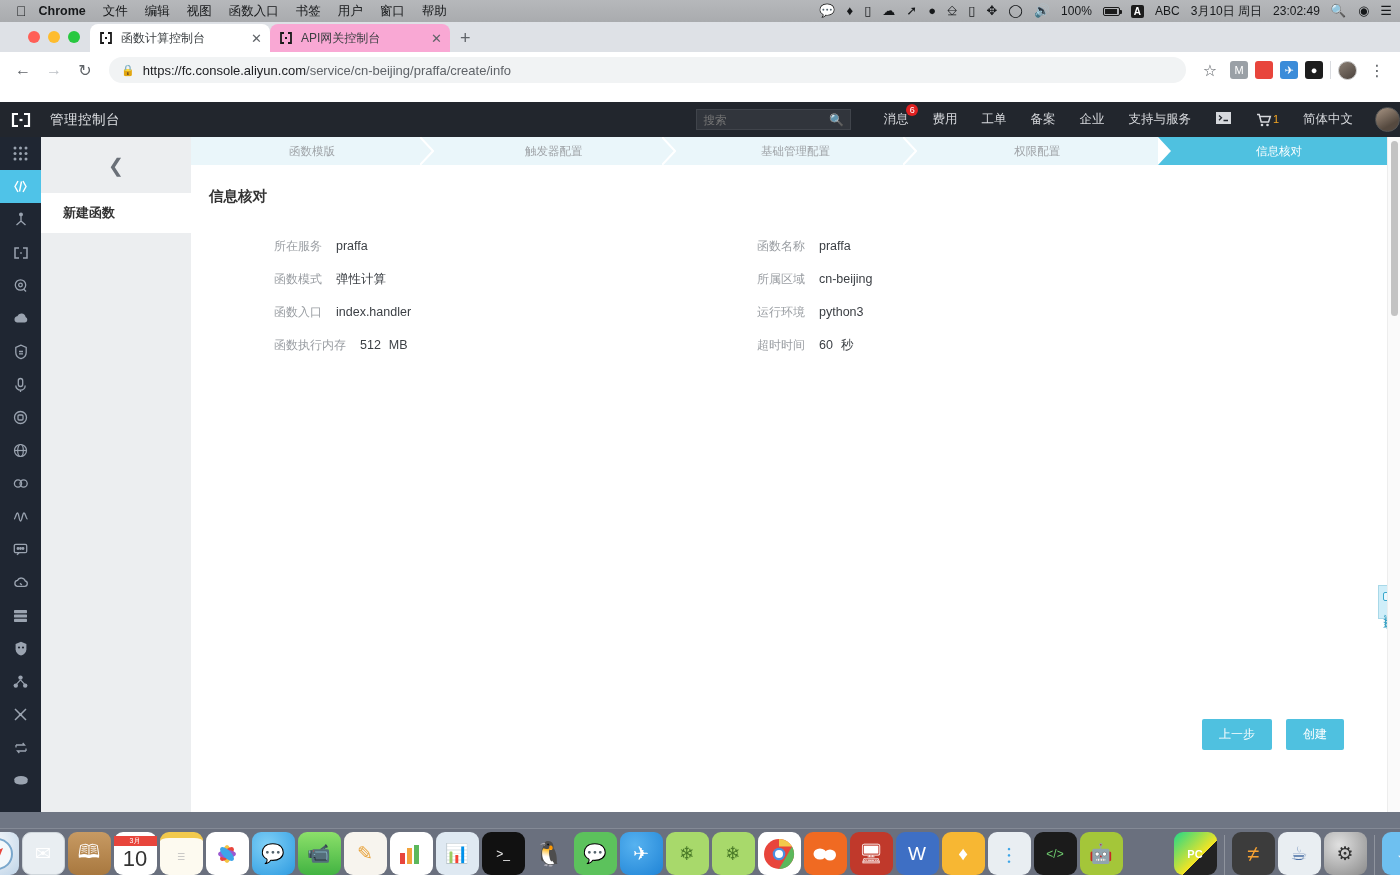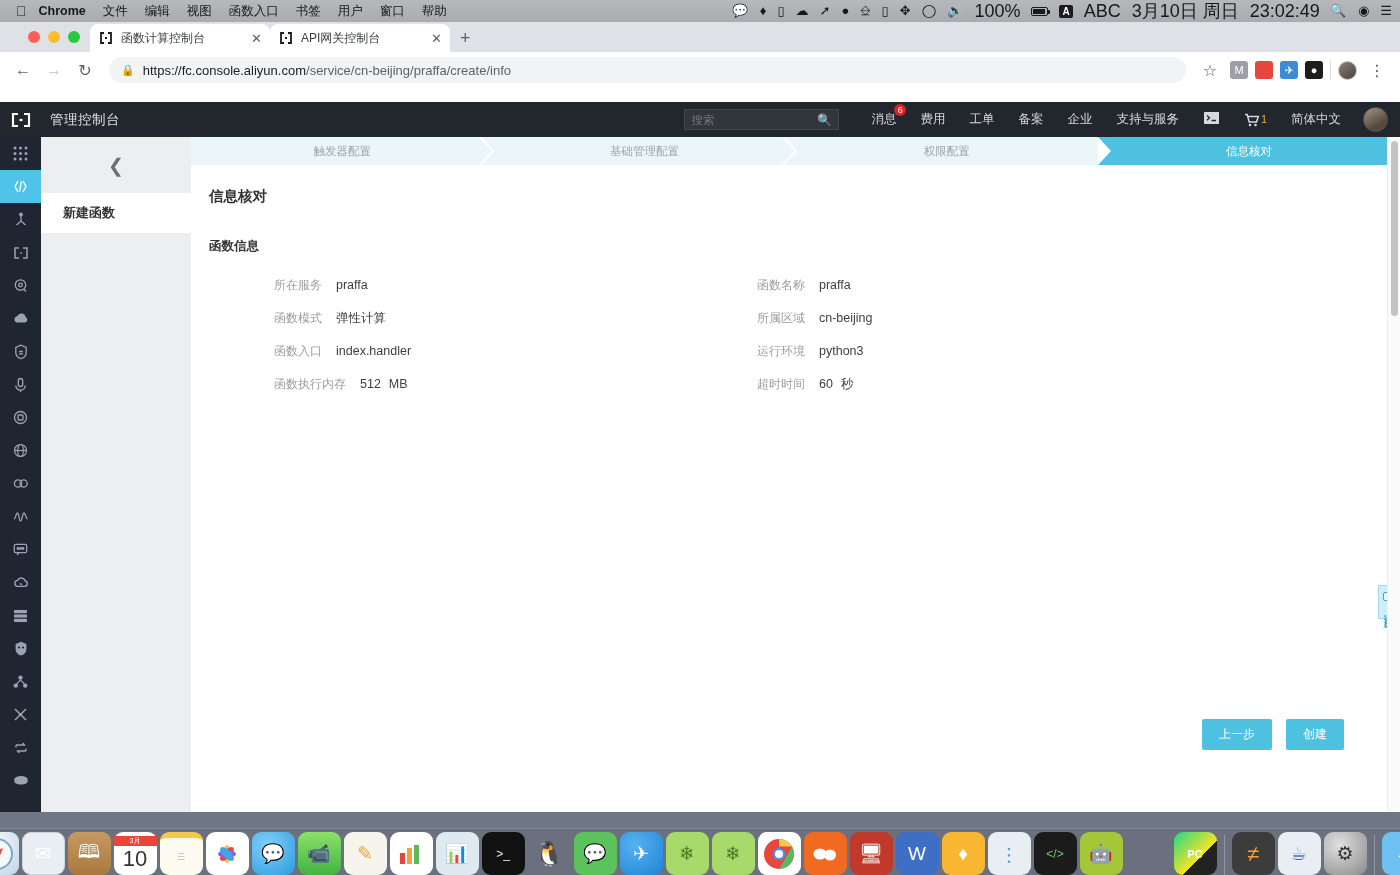--- a/index.html
+++ b/index.html
@@ -16,40 +16,40 @@
     background: linear-gradient(#b6b8bb, #a9abae);
     display: flex; align-items: center;
     font-size: 12.5px; color: #16181a;
     padding: 0 8px;
     position: relative;
   }
   .menubar .apple { font-size: 14px; margin: 0 12px 0 8px; line-height: 1; }
   .menubar .mi { margin-right: 17px; white-space: nowrap; }
   .menubar .mi.bold { font-weight: bold; }
   .menubar .right { margin-left: auto; display: flex; align-items: center; gap: 11px; }
-  .menubar .right .mi2 { font-size: 18px; white-space: nowrap; }
+  .menubar .right .mi2 { font-size: 12px; white-space: nowrap; }
   .glyph { font-size: 13px; line-height: 14px; display:inline-block; }
   .abox { background:#1c1c1c; color:#fff; font-size:10px; padding:1px 3px; border-radius:2px; font-weight:bold; }
   .battbox { border:1.3px solid #1b1b1b; width:17px;height:9px;border-radius:2px;display:inline-block;position:relative;}
   .battbox:after{content:"";position:absolute;right:-3px;top:2.3px;width:2px;height:4px;background:#1b1b1b;border-radius:0 1px 1px 0;}
   .battbox:before{content:"";position:absolute;left:1px;top:1px;bottom:1px;width:12px;background:#1b1b1b;}
 
   
   .chrome { width: 100%; height: 790px; background: #dee1e6; display: flex; flex-direction: column; }
   .tabstrip { height: 30px; background: #dee1e6; display: flex; align-items: flex-end; padding-left: 24px; }
   .traffic { display: flex; align-items: center; gap: 8px; height: 30px; padding: 0 10px 0 4px; }
   .dot { width: 12px; height: 12px; border-radius: 50%; }
   .dot.r { background: #ff5f57; } .dot.y { background: #febc2e; } .dot.g { background: #28c840; }
   .tab {
     height: 28px; width: 180px; display: flex; align-items: center;
     border-radius: 8px 8px 0 0; padding: 0 8px; font-size: 12px; color: #3c4043;
     position: relative;
   }
   .tab.active { background: #fff; }
-  .tab.inactive { background: #ffffff; }
+  .tab.inactive { background: #f9a8d4; }
   .tab .favicon { width: 16px; height: 16px; margin-right: 7px; flex: none; display:flex;align-items:center;justify-content:center;}
   .tab .tlabel { flex: 1; overflow: hidden; text-overflow: ellipsis; white-space: nowrap; }
   .tab .close { font-size: 13px; color: #5f6368; margin-left: 4px; }
   .newtab { font-size: 18px; color: #5f6368; margin-left: 10px; margin-bottom: 3px; }
   .toolbar { height: 36px; background: #fff; display: flex; align-items: center; padding: 0 10px; gap: 5px; }
   .tb-ico { width: 26px; height: 26px; display: flex; align-items: center; justify-content: center;
             color: #5f6368; font-size: 16px; border-radius: 50%; flex: none; }
   .omnibox {
     flex: 1; height: 26px; background: #f1f3f4; border-radius: 13px;
     display: flex; align-items: center; padding: 0 12px; font-size: 13px; color: #202124;
@@ -62,21 +62,21 @@
   .avatar-sm { width: 19px; height: 19px; border-radius: 50%; background: linear-gradient(145deg,#8b7f74,#4a423c); border:1px solid #c0c0c0;}
   .vsep { width: 1px; height: 18px; background: #dadce0; }
 
   
   .viewport { flex: 1; background: #fff; display: flex; flex-direction: column; position: relative; overflow: hidden; }
 
   
   .ali-header { height: 35px; background: #22262d; display: flex; align-items: center; flex: none; margin-top: 14px; }
   .ali-logo { width: 42px; display: flex; align-items: center; justify-content: center; color: #fff; }
   .ali-title { color: #dfe1e4; font-size: 13.5px; margin-left: 8px; letter-spacing: .5px; }
-  .ali-nav { margin-left: auto; display: flex; align-items: center; gap: 0; padding-right: 12px; }
+  .ali-nav { margin-left: auto; display: flex; align-items: center; gap: 0; }
   .ali-search { width: 155px; height: 21px; background: #31353c; border: 1px solid #40444b;
                 display: flex; align-items: center; padding: 0 6px; margin-right: 20px; }
   .ali-search input { background: transparent; border: none; outline: none; color: #c8cbd0;
                       font-size: 11.5px; width: 120px; font-family: inherit;}
   .ali-search .sdiv { width:1px;height:13px;background:#4a4e55;margin-right:6px;}
   .ali-search .sicon { color: #c2c5ca; font-size: 12px; }
   .ali-nav-item { color: #d6d8dc; font-size: 12.5px; padding: 0 12px; position: relative; white-space: nowrap; }
   .badge { position: absolute; top: -7px; right: 2px; background: #e02020; color: #fff;
            font-size: 9px; line-height: 12px; min-width: 12px; height: 12px; border-radius: 6px;
            text-align: center; padding: 0 2px; }
@@ -425,20 +425,26 @@
 
       <div class="subnav">
         <div class="subnav-collapse">❮</div>
         <div class="subnav-entry">新建函数</div>
       </div>
 
       <div class="main">
 
         <div class="steps">
           <div class="step">
+            <span>函数模版</span>
+            <svg class="chev" viewBox="0 0 14 28" preserveAspectRatio="none">
+                <path d="M0 0l13 14L0 28" fill="none" stroke="#fff" stroke-width="2"></path>
+              </svg>
+          </div>
+          <div class="step">
             <span>触发器配置</span>
             <svg class="chev" viewBox="0 0 14 28" preserveAspectRatio="none">
                 <path d="M0 0l13 14L0 28" fill="none" stroke="#fff" stroke-width="2"></path>
               </svg>
           </div>
           <div class="step">
             <span>基础管理配置</span>
             <svg class="chev" viewBox="0 0 14 28" preserveAspectRatio="none">
                 <path d="M0 0l13 14L0 28" fill="none" stroke="#fff" stroke-width="2"></path>
               </svg>
@@ -449,21 +455,20 @@
           <div class="step active">
             <svg class="chev-left" viewBox="0 0 14 28" preserveAspectRatio="none">
                 <path d="M0 0l13 14L0 28z" fill="#fff"></path>
               </svg>
             <span>信息核对</span>
           </div>
         </div>
 
         <div class="content">
           <div class="page-title">信息核对</div>
-          <div class="section-title">函数信息</div>
 
           <div class="info-grid">
             <div class="info-col">
               <div class="info-row">
                 <span class="info-label">所在服务</span>
                 <span class="info-value">praffa</span>
               </div>
               <div class="info-row">
                 <span class="info-label">函数模式</span>
                 <span class="info-value">弹性计算</span>

